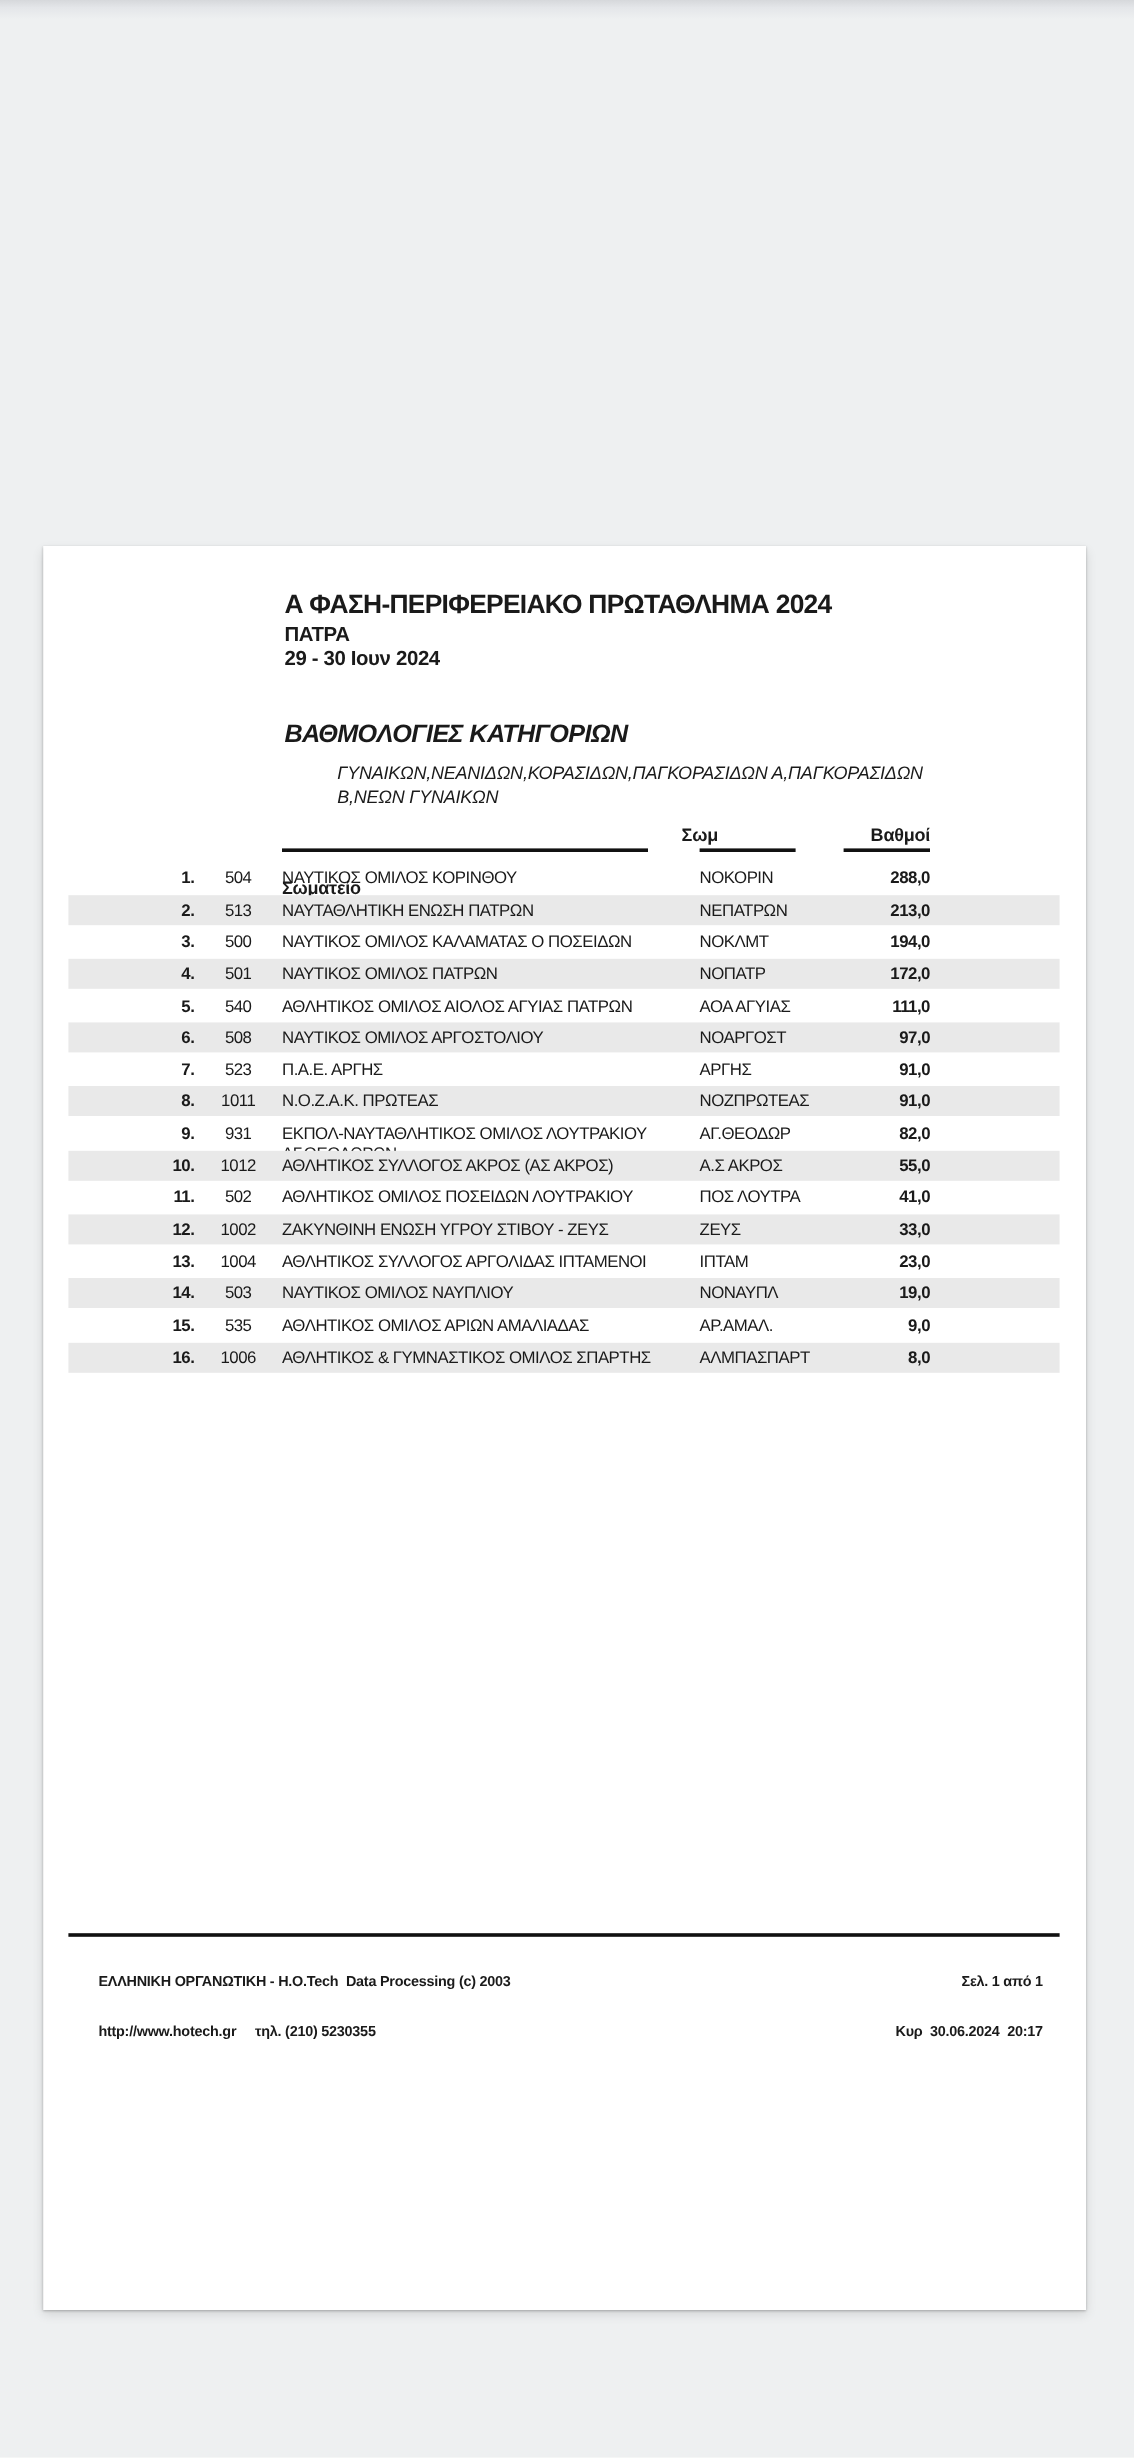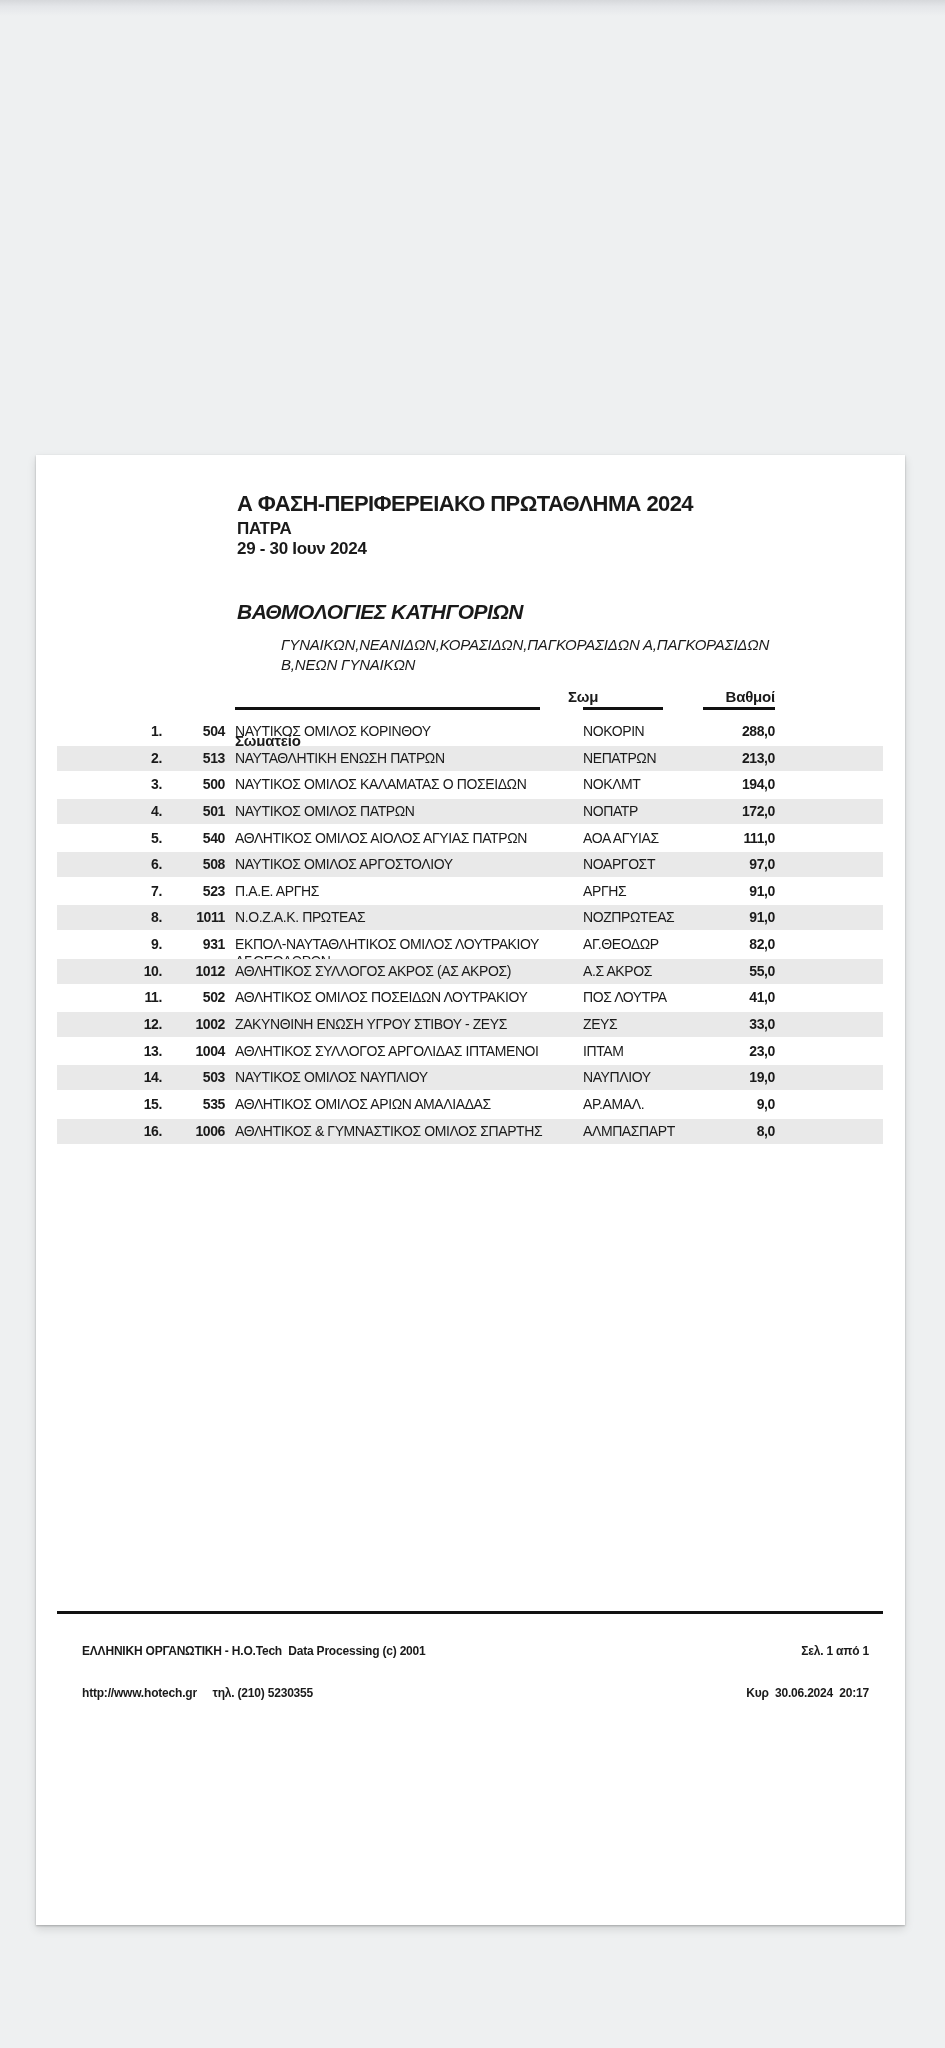--- a/index.html
+++ b/index.html
@@ -30,21 +30,21 @@
   .th-points{left:667px;width:72px;text-align:right;}
   .rule{height:3px;background:#111111;}
   .u-club{left:199px;top:252px;width:305px;}
   .u-short{left:547px;top:252px;width:80px;}
   .u-points{left:667px;top:252px;width:72px;}
   .tbody{position:absolute;left:0;top:263px;width:869px;}
   .trow{position:relative;height:26.65px;font-size:14px;letter-spacing:-0.4px;}
   .band{position:absolute;left:21px;top:1px;width:826px;height:25px;}
   .cell{position:absolute;top:0;line-height:26.65px;white-space:nowrap;}
   .c-rank{left:56px;width:70px;text-align:right;font-weight:bold;}
-  .c-code{left:136px;width:53px;text-align:right;font-weight:bold;}
+  .c-code{left:136px;width:53px;text-align:center;}
   .c-club{left:199px;}
   .c-short{left:547px;}
   .c-points{left:639px;width:100px;text-align:right;font-weight:bold;}
   .club2{position:absolute;left:199px;top:21px;line-height:18px;white-space:nowrap;}
   .f-rule{left:21px;top:1156px;width:826px;}
   .f-left{left:46px;top:1161px;font-size:12px;font-weight:bold;line-height:14px;letter-spacing:-0.2px;white-space:pre;}
   .f-right{right:36px;top:1161px;font-size:12px;font-weight:bold;line-height:14px;letter-spacing:-0.2px;text-align:right;white-space:pre;}
 </style>
 </head>
 <body style="background: rgb(238, 240, 241);">
@@ -167,21 +167,21 @@
         <div class="cell c-code">1004</div>
         <div class="cell c-club">ΑΘΛΗΤΙΚΟΣ ΣΥΛΛΟΓΟΣ ΑΡΓΟΛΙΔΑΣ  ΙΠΤΑΜΕΝΟΙ</div>
         <div class="cell c-short">ΙΠΤΑΜ</div>
         <div class="cell c-points">23,0</div>
       </div>
       <div class="trow">
         <div class="band" style="background: rgb(233, 233, 233);"></div>
         <div class="cell c-rank">14.</div>
         <div class="cell c-code">503</div>
         <div class="cell c-club">ΝΑΥΤΙΚΟΣ ΟΜΙΛΟΣ ΝΑΥΠΛΙΟΥ</div>
-        <div class="cell c-short">ΝΑΥΠΛΙΟΥ</div>
+        <div class="cell c-short">ΝΟΝΑΥΠΛ</div>
         <div class="cell c-points">19,0</div>
       </div>
       <div class="trow">
         <div class="cell c-rank">15.</div>
         <div class="cell c-code">535</div>
         <div class="cell c-club">ΑΘΛΗΤΙΚΟΣ ΟΜΙΛΟΣ ΑΡΙΩΝ ΑΜΑΛΙΑΔΑΣ</div>
         <div class="cell c-short">ΑΡ.ΑΜΑΛ.</div>
         <div class="cell c-points">9,0</div>
       </div>
       <div class="trow">
@@ -189,21 +189,21 @@
         <div class="cell c-rank">16.</div>
         <div class="cell c-code">1006</div>
         <div class="cell c-club">ΑΘΛΗΤΙΚΟΣ &amp; ΓΥΜΝΑΣΤΙΚΟΣ ΟΜΙΛΟΣ ΣΠΑΡΤΗΣ</div>
         <div class="cell c-short">ΑΛΜΠΑΣΠΑΡΤ</div>
         <div class="cell c-points">8,0</div>
       </div>
     </div>
 
   <div class="abs rule f-rule"></div>
   <div class="abs f-left">
-    <div>ΕΛΛΗΝΙΚΗ ΟΡΓΑΝΩΤΙΚΗ - H.O.Tech  Data Processing (c) 2001</div>
+    <div>ΕΛΛΗΝΙΚΗ ΟΡΓΑΝΩΤΙΚΗ - H.O.Tech  Data Processing (c) 2003</div>
     <div>http://www.hotech.gr     τηλ. (210) 5230355</div>
   </div>
   <div class="abs f-right">
     <div>Σελ. 1 από 1</div>
     <div>Κυρ  30.06.2024  20:17</div>
   </div>
 
 </div>
 
 </body></html>

